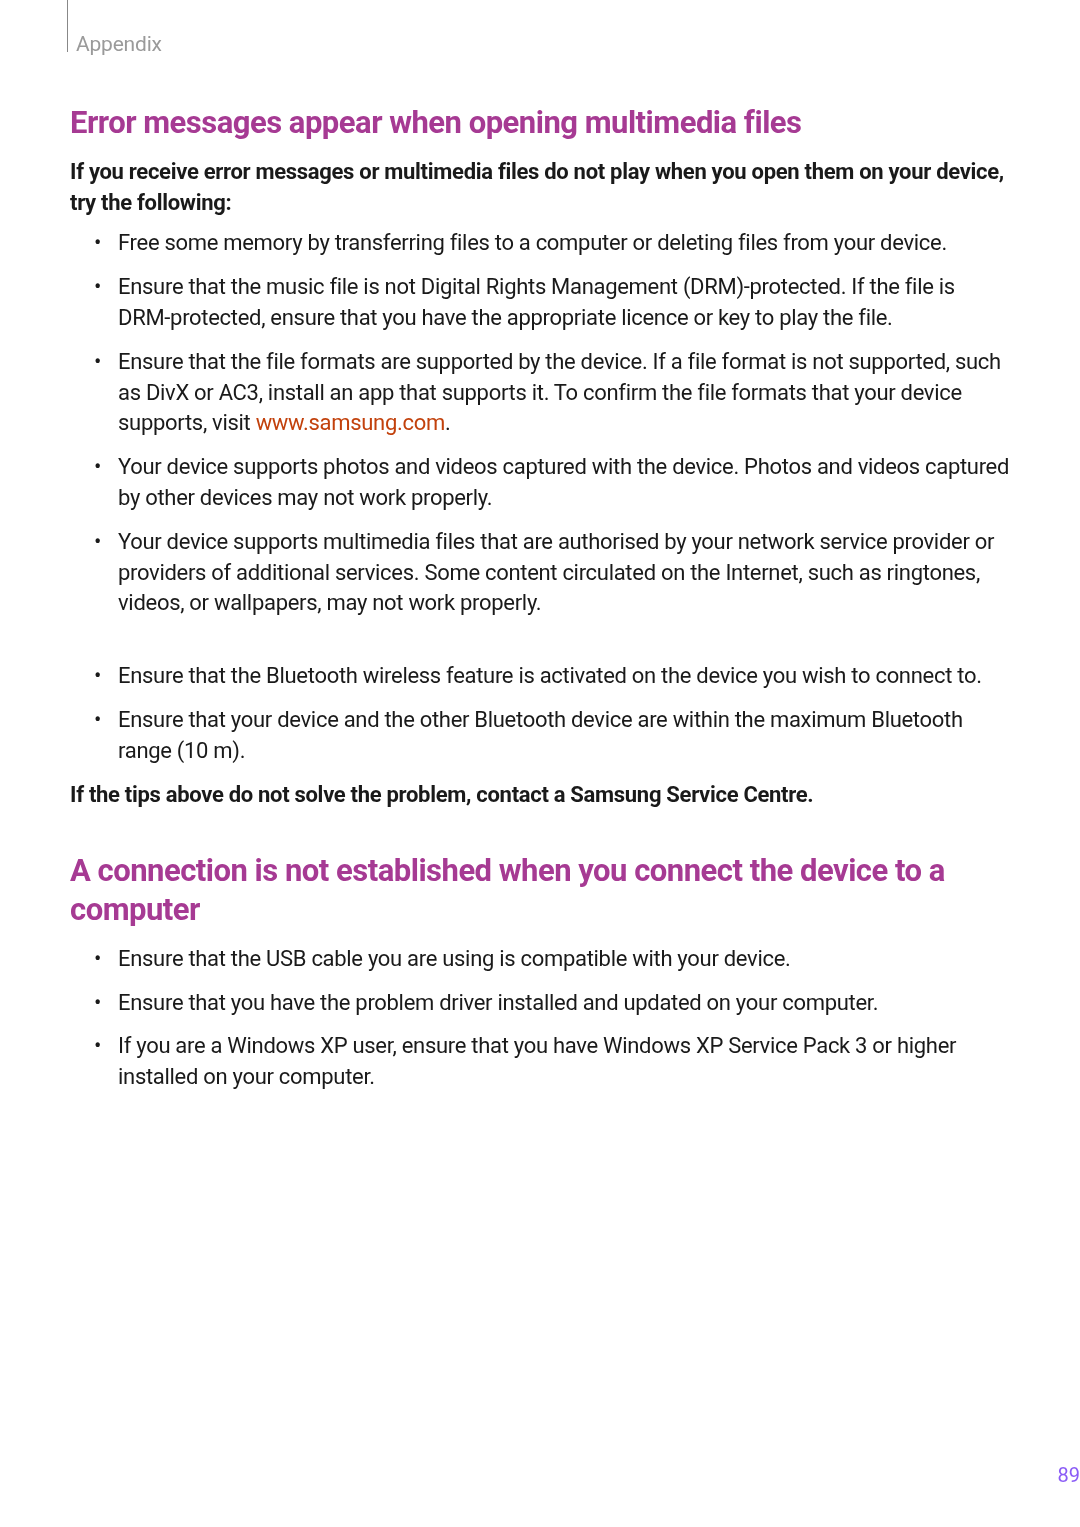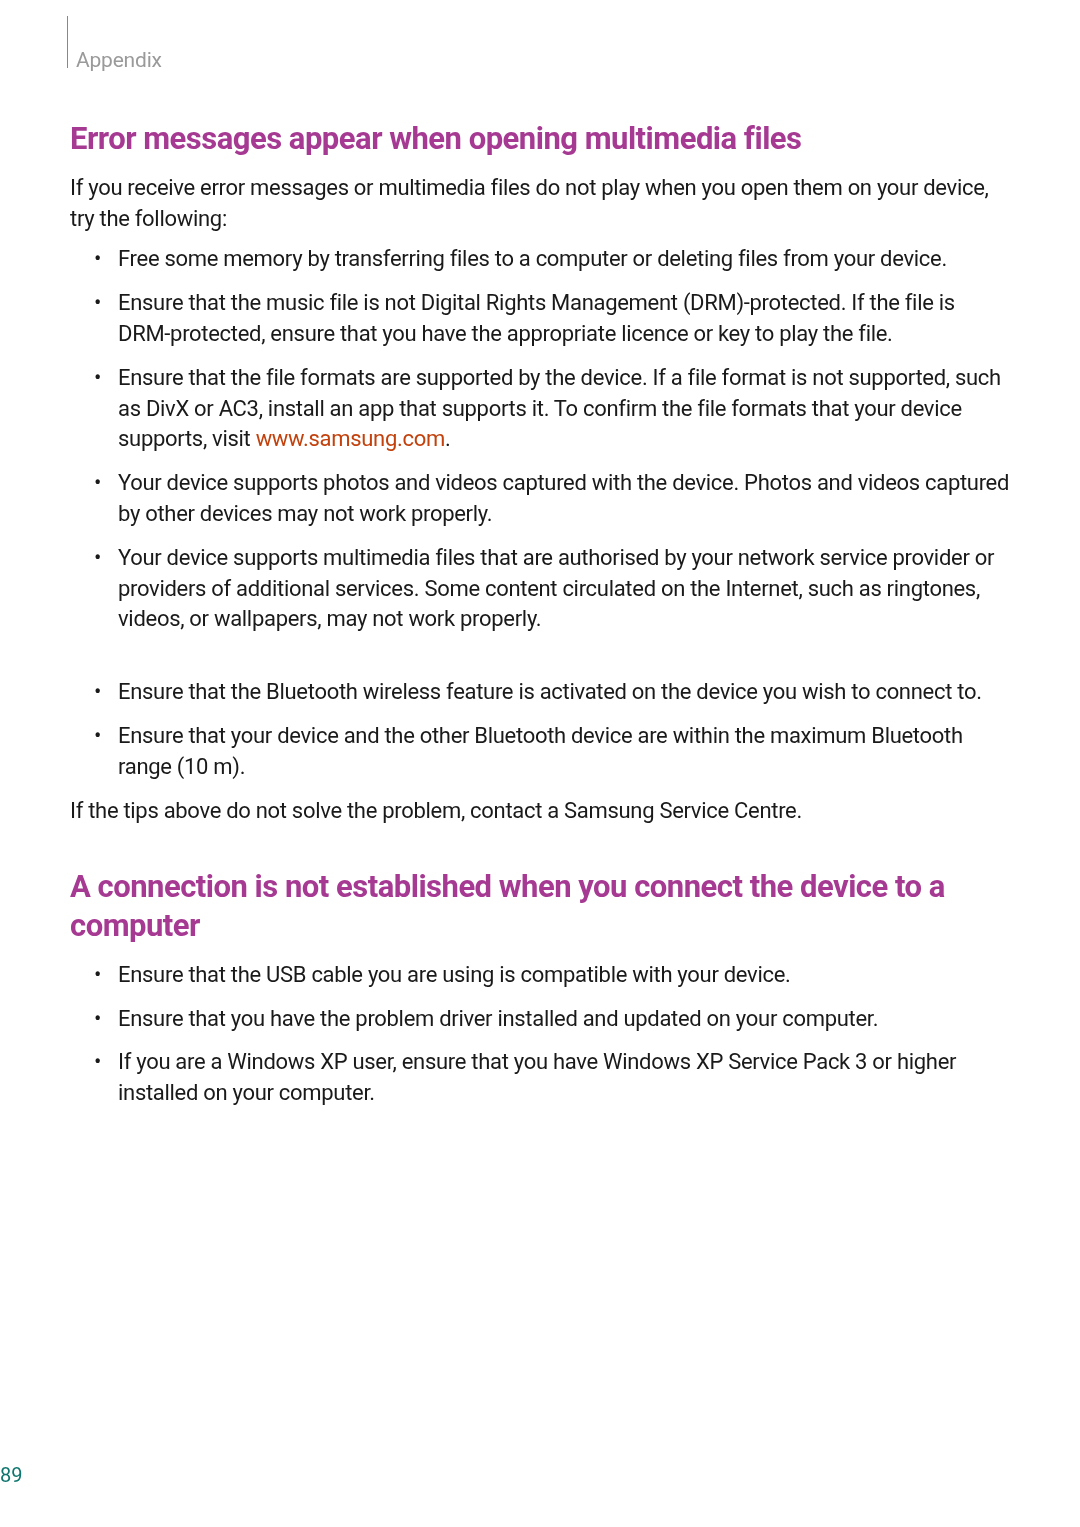--- a/index.html
+++ b/index.html
@@ -5,21 +5,21 @@
   * { margin: 0; padding: 0; box-sizing: border-box; }
   body {
     font-family: -apple-system, BlinkMacSystemFont, "Segoe UI", Roboto, Helvetica, Arial, sans-serif;
     background: #ffffff;
     width: 1080px;
     height: 1527px;
     position: relative;
     color: #222;
   }
   .page {
-    padding: 46px 70px 0 70px;
+    padding: 30px 70px 0 70px;
   }
   .header-wrap {
     position: relative;
     margin-bottom: 48px;
   }
   .header-rule {
     position: absolute;
     left: -3px;
     top: -30px;
     width: 1px;
@@ -40,20 +40,21 @@
     letter-spacing: -0.5px;
     margin-bottom: 14px;
     line-height: 1.25;
   }
   .body-text {
     font-size: 22px;
     color: #1a1a1a;
     line-height: 1.4;
     letter-spacing: -0.3px;
     margin-bottom: 10px;
+    font-weight: bold;
   }
   ul.bullets {
     list-style: none;
     margin-left: 28px;
     margin-bottom: 6px;
   }
   ul.bullets li {
     position: relative;
     font-size: 22px;
     color: #1a1a1a;
@@ -74,22 +75,22 @@
     color: #c2410c;
   }
   .section {
     margin-bottom: 42px;
   }
   .page-num {
     position: absolute;
     bottom: 40px;
     left: 0;
     right: 0;
-    text-align: left;
-    color: #0f766e;
+    text-align: right;
+    color: #8b5cf6;
     font-size: 20px;
   }
 </style>
 </head>
 <body>
 
 <div class="page">
 
   <div class="header-wrap">
     <div class="header-rule"></div>

